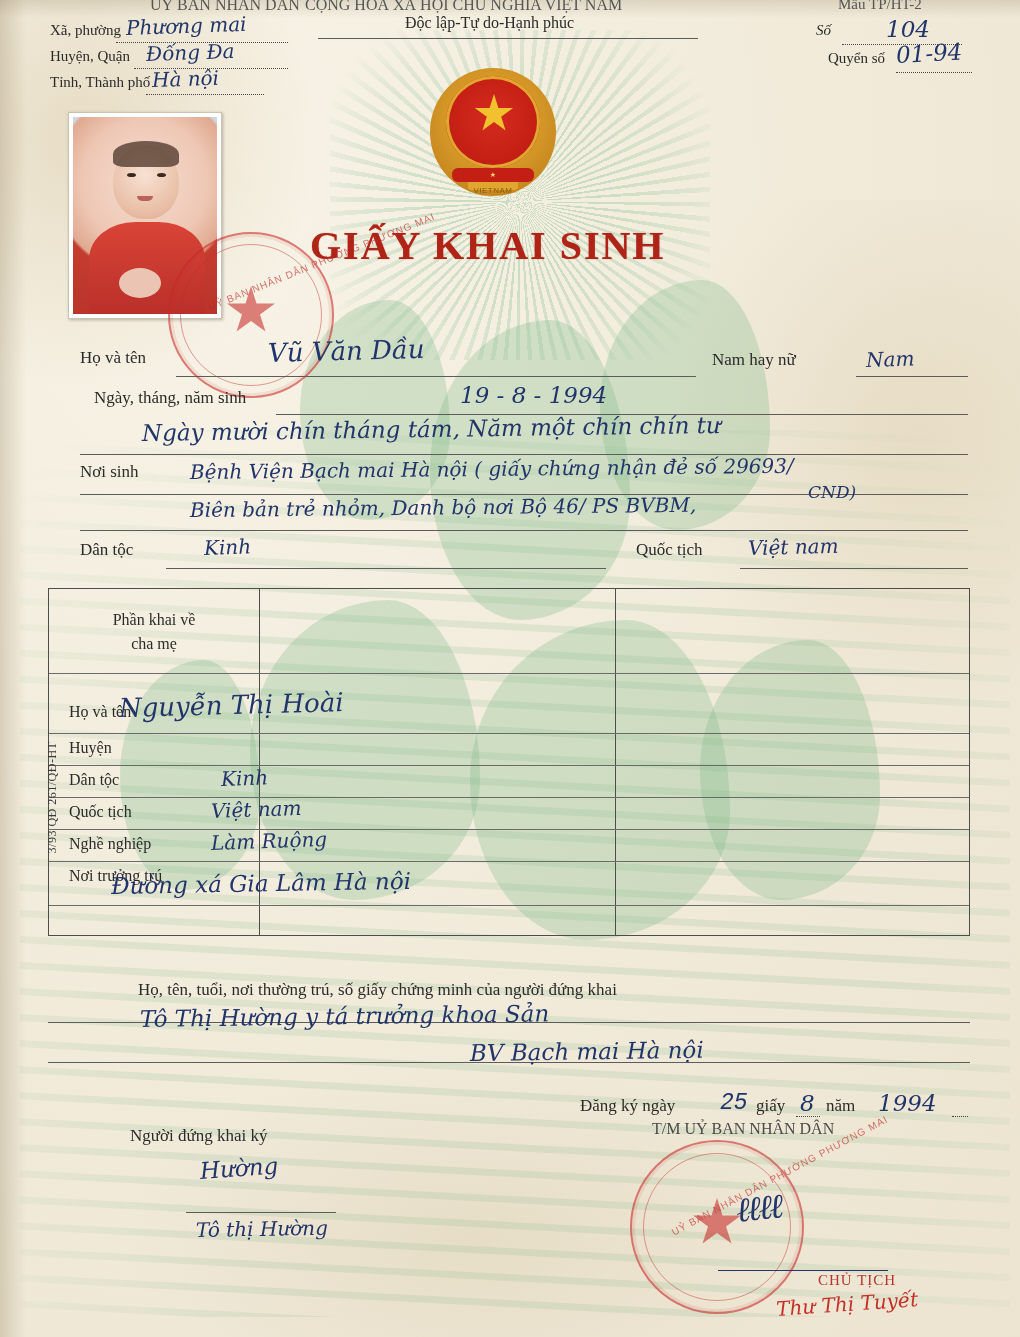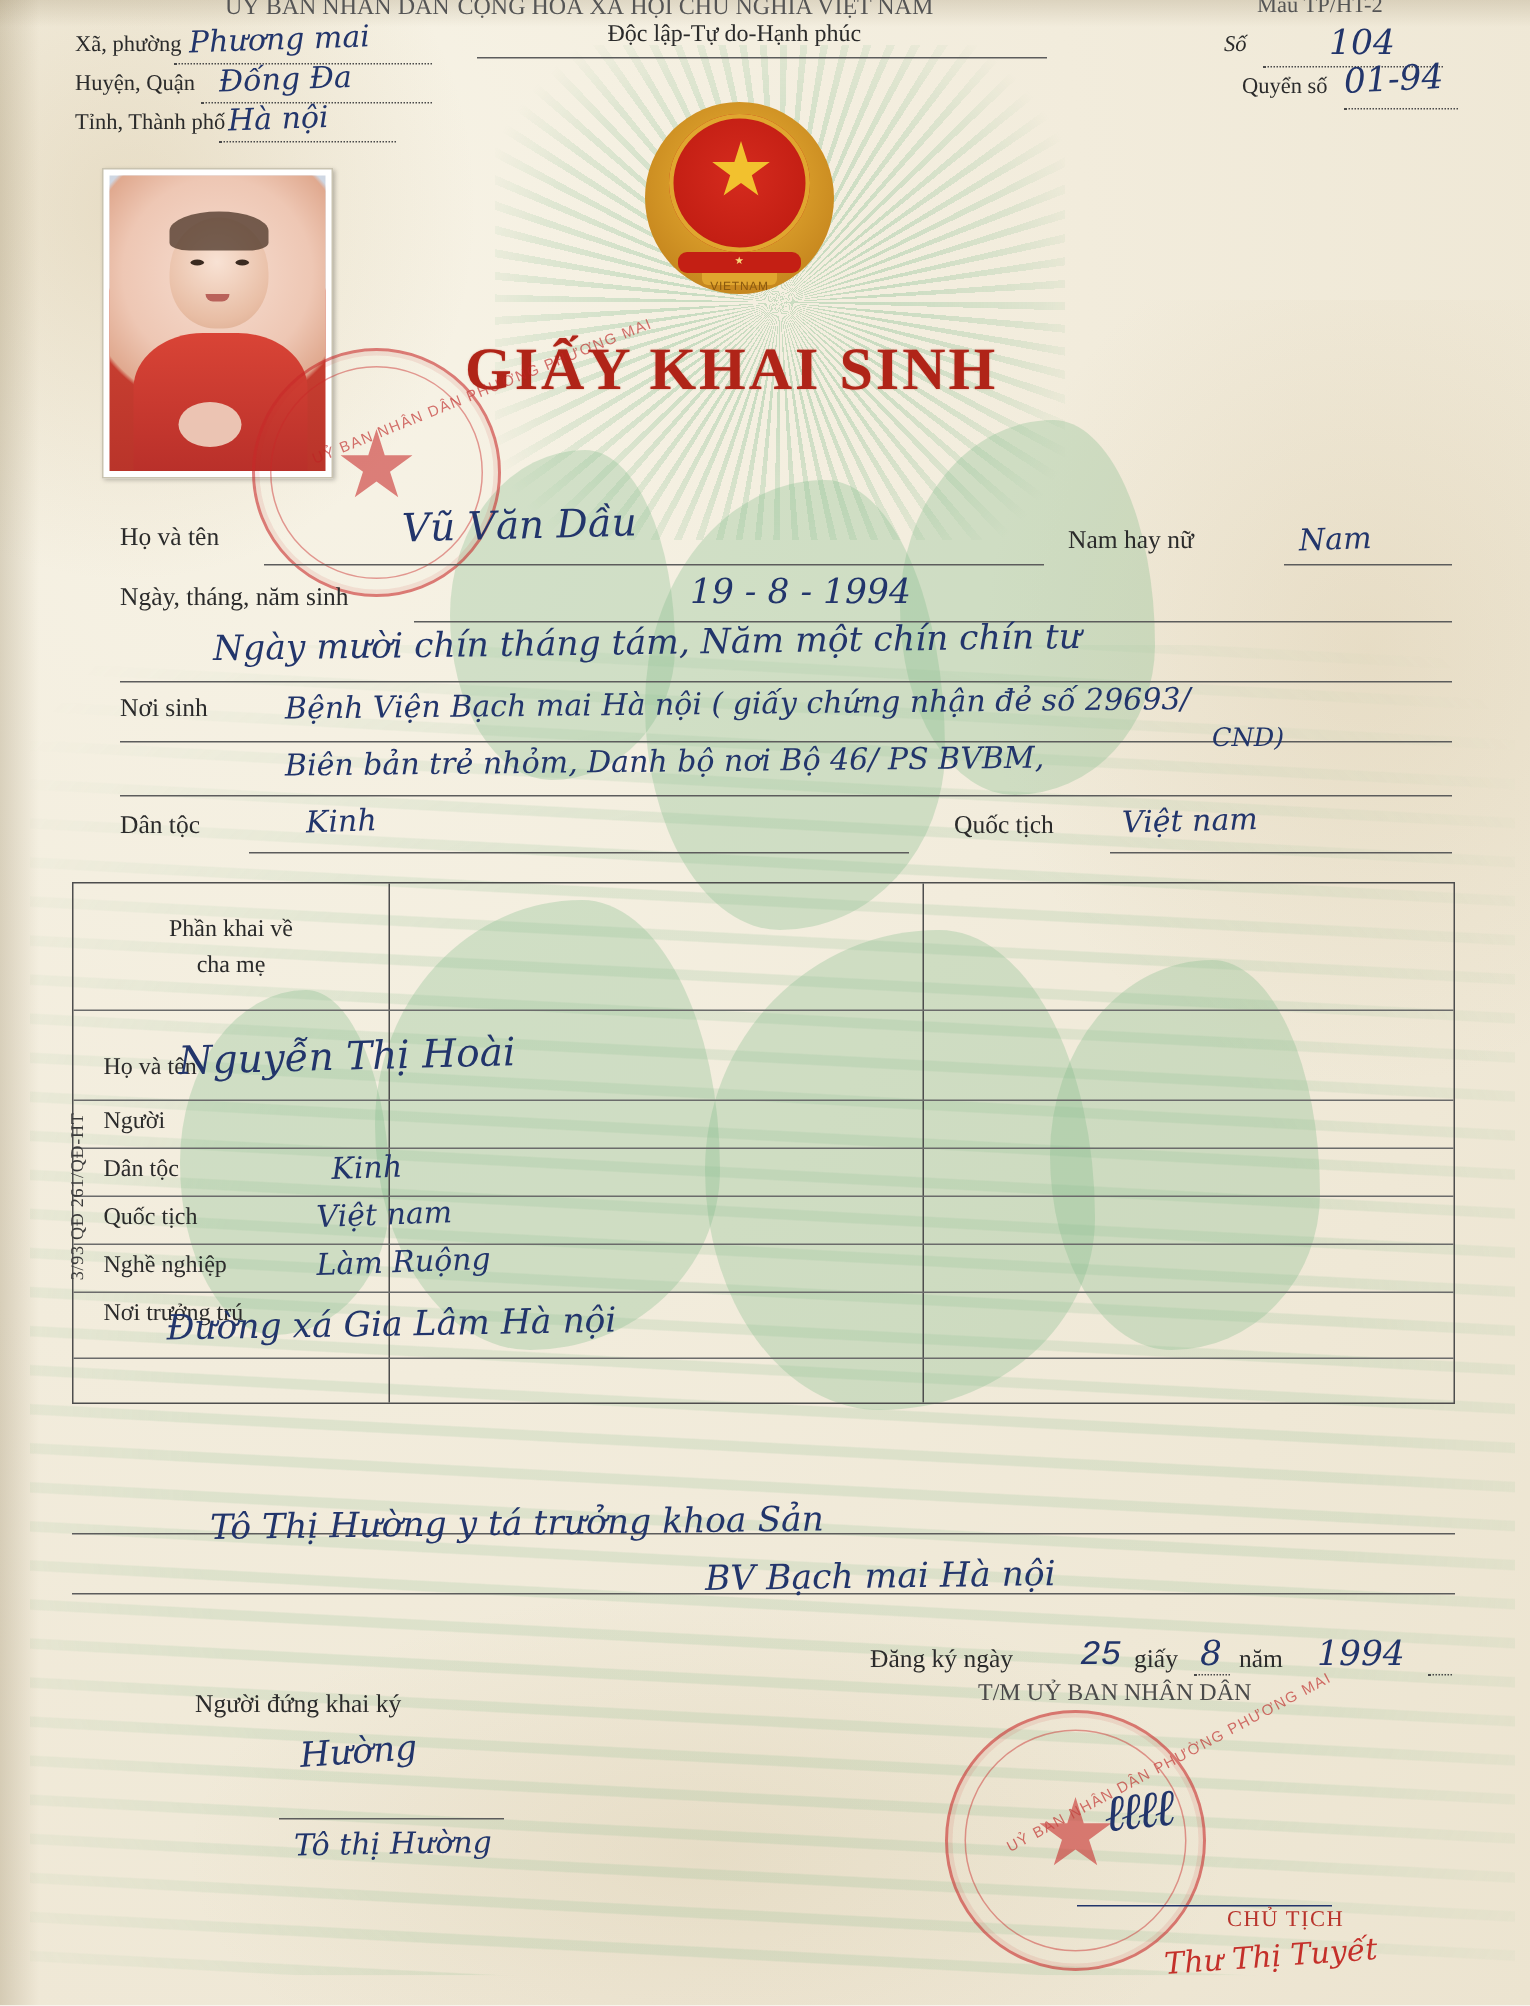--- a/index.html
+++ b/index.html
@@ -399,21 +399,21 @@
   </div>
 
   <div class="pr pr-lg" style="left:80px; top:348px;">Họ và tên</div>
   <div class="solidline" style="left:176px; top:376px; width:520px;"></div>
   <div class="hw hw-xl" style="left:268px; top:338px; transform:rotate(-1.5deg);">Vũ Văn Dầu</div>
 
   <div class="pr pr-lg" style="left:712px; top:350px;">Nam hay nữ</div>
   <div class="solidline" style="left:856px; top:376px; width:112px;"></div>
   <div class="hw hw-md" style="left:866px; top:348px; transform:rotate(-2deg);">Nam</div>
 
-  <div class="pr pr-lg" style="left:80px; top:388px;">Ngày, tháng, năm sinh</div>
+  <div class="pr pr-lg" style="left:94px; top:388px;">Ngày, tháng, năm sinh</div>
   <div class="solidline" style="left:276px; top:414px; width:692px;"></div>
   <div class="hw hw-lg" style="left:460px; top:382px;">19 - 8 - 1994</div>
 
   <div class="solidline" style="left:80px; top:454px; width:888px;"></div>
   <div class="hw hw-lg" style="left:142px; top:420px; transform:rotate(-0.8deg);">Ngày mười chín tháng tám, Năm một chín chín tư</div>
 
   <div class="pr pr-lg" style="left:80px; top:462px;">Nơi sinh</div>
   <div class="solidline" style="left:80px; top:494px; width:888px;"></div>
   <div class="hw hw-md" style="left:190px; top:460px; transform:rotate(-0.6deg);">Bệnh Viện Bạch mai Hà nội ( giấy chứng nhận đẻ số 29693/</div>
 
@@ -440,35 +440,36 @@
     <div class="hline" style="top:176px;"></div>
     <div class="hline" style="top:208px;"></div>
     <div class="hline" style="top:240px;"></div>
     <div class="hline" style="top:272px;"></div>
     <div class="hline" style="top:316px;"></div>
 
     <div class="tbl-head" style="left:0; top:22px; width:210px;">Phần khai về</div>
     <div class="tbl-head" style="left:0; top:46px; width:210px;">cha mẹ</div>
 
     <div class="tbl-rowlabel" style="top:114px;">Họ và tên</div>
-    <div class="tbl-rowlabel" style="top:150px;">Người</div>
+    <div class="tbl-rowlabel" style="top:150px;">Huyện</div>
     <div class="tbl-rowlabel" style="top:182px;">Dân tộc</div>
     <div class="tbl-rowlabel" style="top:214px;">Quốc tịch</div>
     <div class="tbl-rowlabel" style="top:246px;">Nghề nghiệp</div>
     <div class="tbl-rowlabel" style="top:278px;">Nơi trưởng trú</div>
 
     <div class="hw hw-xl" style="left:70px; top:104px; transform:rotate(-1.5deg);">Nguyễn Thị Hoài</div>
     <div class="hw hw-md" style="left:172px; top:178px; transform:rotate(-2deg);">Kinh</div>
     <div class="hw hw-md" style="left:162px; top:210px; transform:rotate(-2deg);">Việt nam</div>
     <div class="hw hw-md" style="left:162px; top:242px; transform:rotate(-2deg);">Làm Ruộng</div>
     <div class="hw hw-lg" style="left:62px; top:284px; transform:rotate(-1deg);">Đường xá Gia Lâm Hà nội</div>
 
     <div class="hw hw-md" style="left:590px; top:110px;"></div>
   </div>
 
+  <div class="pr pr-lg" style="left:138px; top:980px;">Họ, tên, tuổi, nơi thường trú, số giấy chứng minh của người đứng khai</div>
   <div class="solidline" style="left:48px; top:1022px; width:922px;"></div>
   <div class="hw hw-lg" style="left:140px; top:1006px; transform:rotate(-0.8deg);">Tô Thị Hường        y tá trưởng khoa Sản</div>
   <div class="solidline" style="left:48px; top:1062px; width:922px;"></div>
   <div class="hw hw-lg" style="left:470px; top:1040px; transform:rotate(-0.8deg);">BV Bạch mai  Hà nội</div>
 
   <div class="pr pr-lg" style="left:580px; top:1096px;">Đăng ký ngày</div>
   <div class="hw hw-lg" style="left:720px; top:1090px;font-family:Liberation Mono, monospace;">25</div>
   <div class="pr pr-lg" style="left:756px; top:1096px;">giấy</div>
   <div class="dots" style="left:796px; top:1116px; width:24px;"></div>
   <div class="hw hw-lg" style="left:800px; top:1090px;">8</div>

